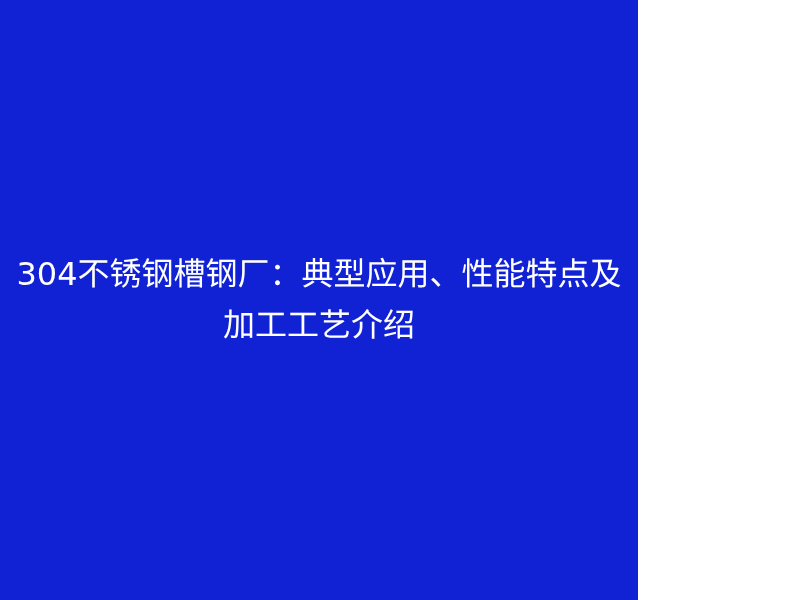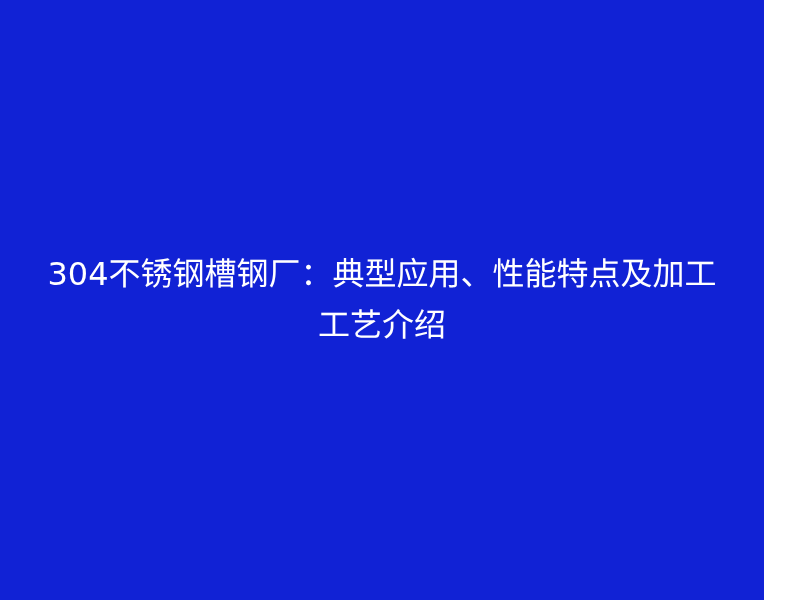--- a/index.html
+++ b/index.html
@@ -12,21 +12,21 @@
     width: 800px;
     height: 600px;
     overflow: hidden;
     font-family: "DejaVu Sans", "Liberation Sans", sans-serif;
   }
 
   
   .slide {
     position: relative;
     box-sizing: border-box;
-    width: 764px;
+    width: 638px;
     height: 600px;
     background-color: #1122d5;
     display: flex;
     align-items: center;
     justify-content: center;
   }
 
   
   .title-block {
     box-sizing: border-box;

